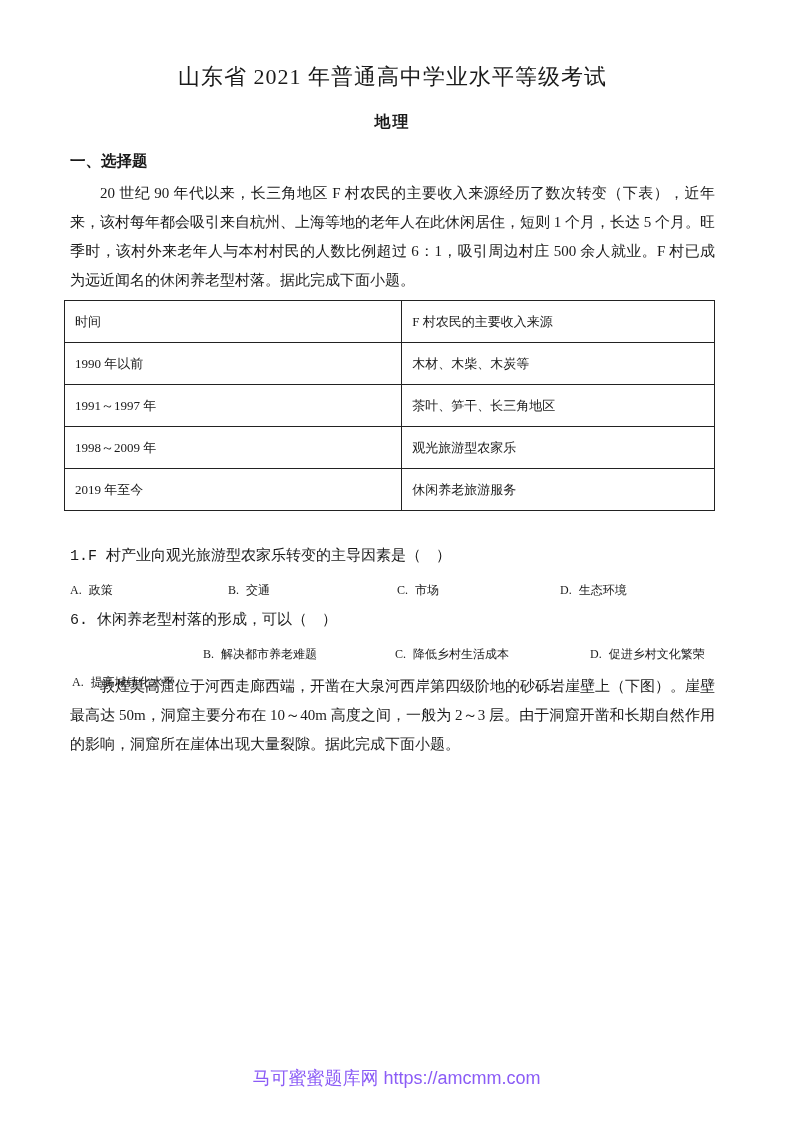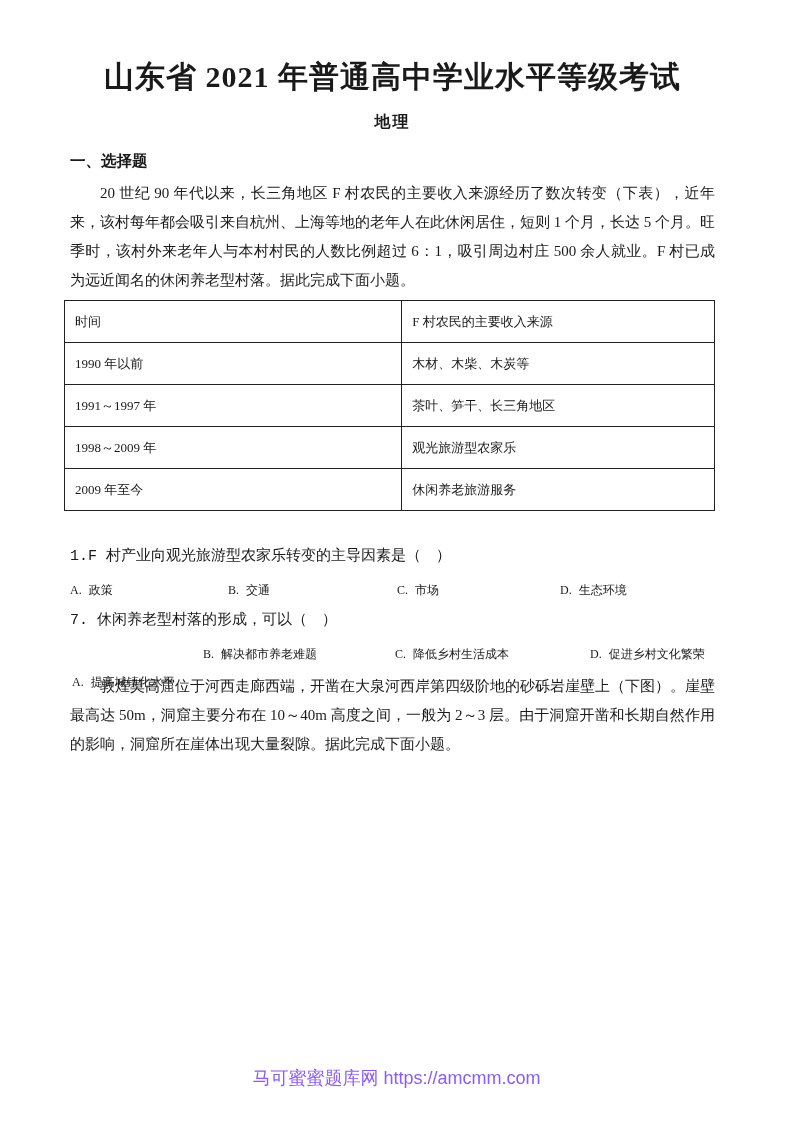--- a/index.html
+++ b/index.html
@@ -10,23 +10,23 @@
     margin: 0 auto;
     background: #ffffff;
     box-sizing: border-box;
     padding: 64px 78px 0 70px;
     font-family: "Liberation Serif", "DejaVu Serif", serif;
     color: #1a1a1a;
     overflow: hidden;
   }
   .title {
     margin: 0;
-    font-size: 30px;
+    font-size: 22px;
     line-height: 26px;
-    font-weight: bold;
+    font-weight: normal;
     text-align: center;
     letter-spacing: 1px;
   }
   .subject {
     margin: 20px 0 0 0;
     font-size: 16px;
     line-height: 24px;
     font-weight: bold;
     text-align: center;
     letter-spacing: 2px;
@@ -124,35 +124,35 @@
       </tr>
       <tr>
         <td class="col-time">1991～1997 年</td>
         <td>茶叶、笋干、长三角地区</td>
       </tr>
       <tr>
         <td class="col-time">1998～2009 年</td>
         <td>观光旅游型农家乐</td>
       </tr>
       <tr>
-        <td class="col-time">2009 年至今</td>
+        <td class="col-time">2019 年至今</td>
         <td>休闲养老旅游服务</td>
       </tr>
     </tbody>
   </table>
 
   <div class="q-text q1-text">1.F 村产业向观光旅游型农家乐转变的主导因素是（　）</div>
   <div class="options q1-opts">
     <span class="opt"><span class="opt-label">A.</span><span>政策</span></span>
     <span class="opt"><span class="opt-label">B.</span><span>交通</span></span>
     <span class="opt"><span class="opt-label">C.</span><span>市场</span></span>
     <span class="opt"><span class="opt-label">D.</span><span>生态环境</span></span>
   </div>
 
-  <div class="q-text q2-text">7. 休闲养老型村落的形成，可以（　）</div>
+  <div class="q-text q2-text">6. 休闲养老型村落的形成，可以（　）</div>
   <div class="options q2-opts">
     <span class="opt"><span class="opt-label">A.</span><span>提高城镇化水平</span></span>
     <span class="opt"><span class="opt-label">B.</span><span>解决都市养老难题</span></span>
     <span class="opt"><span class="opt-label">C.</span><span>降低乡村生活成本</span></span>
     <span class="opt"><span class="opt-label">D.</span><span>促进乡村文化繁荣</span></span>
   </div>
 
   <p class="passage second">敦煌莫高窟位于河西走廊西端，开凿在大泉河西岸第四级阶地的砂砾岩崖壁上（下图）。崖壁最高达 50m，洞窟主要分布在 10～40m 高度之间，一般为 2～3 层。由于洞窟开凿和长期自然作用的影响，洞窟所在崖体出现大量裂隙。据此完成下面小题。</p>
 
   <div class="footer">马可蜜蜜题库网 https://amcmm.com</div>

